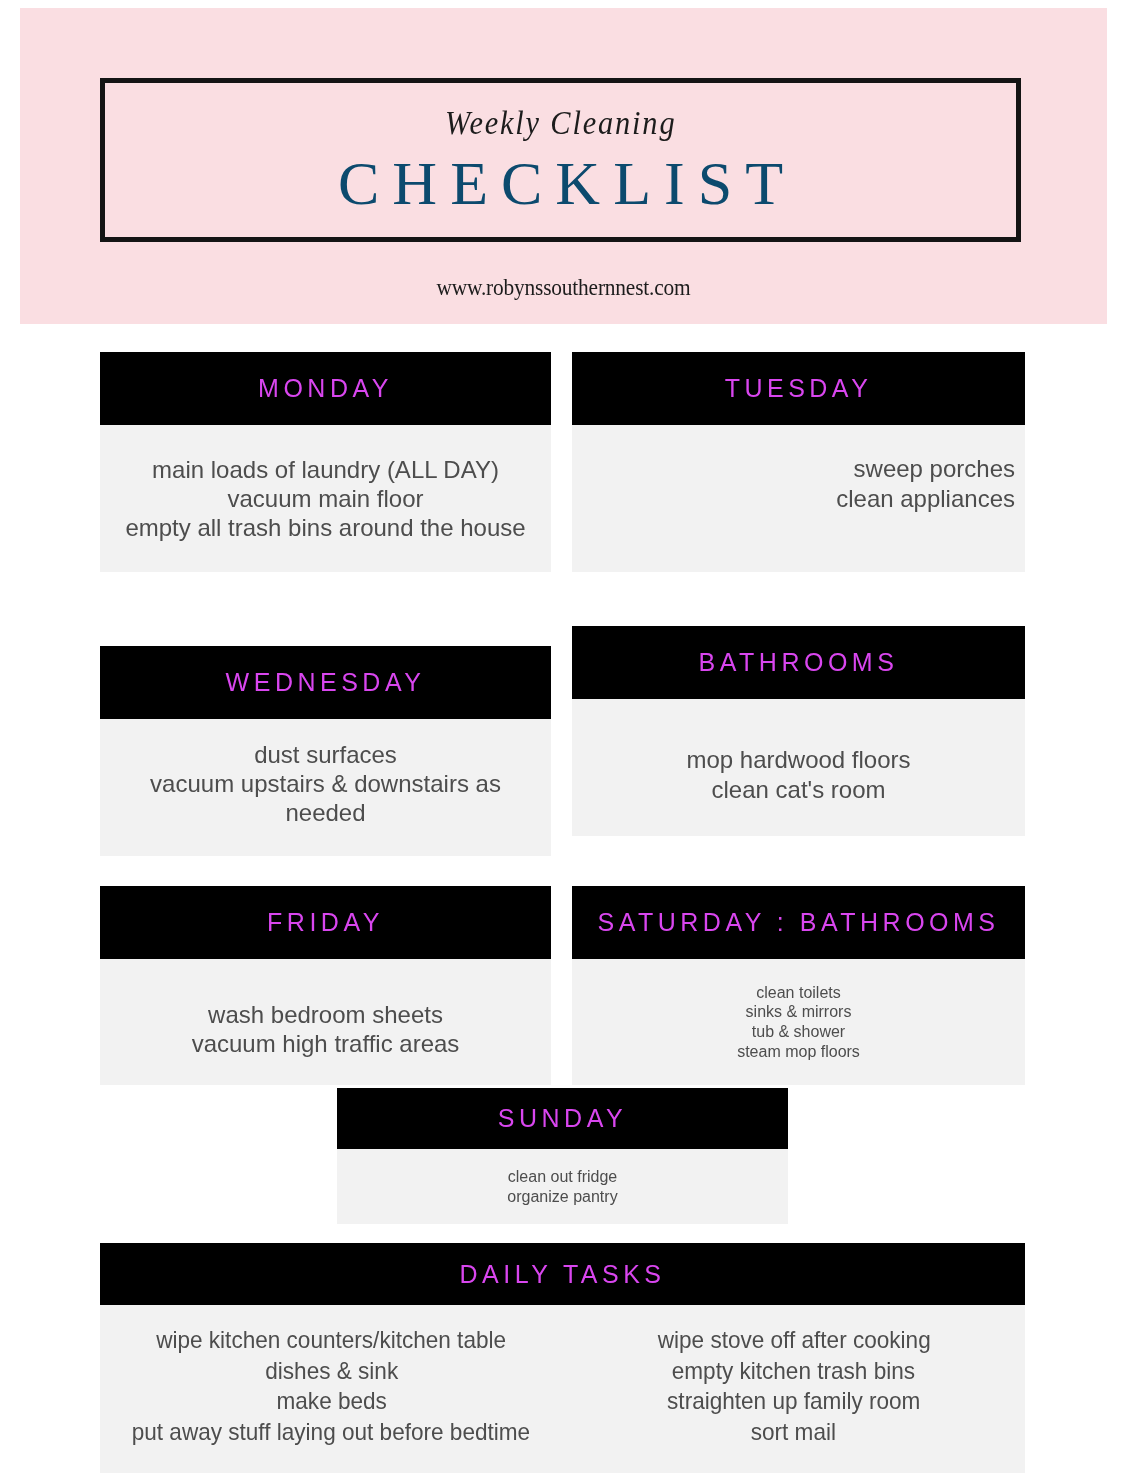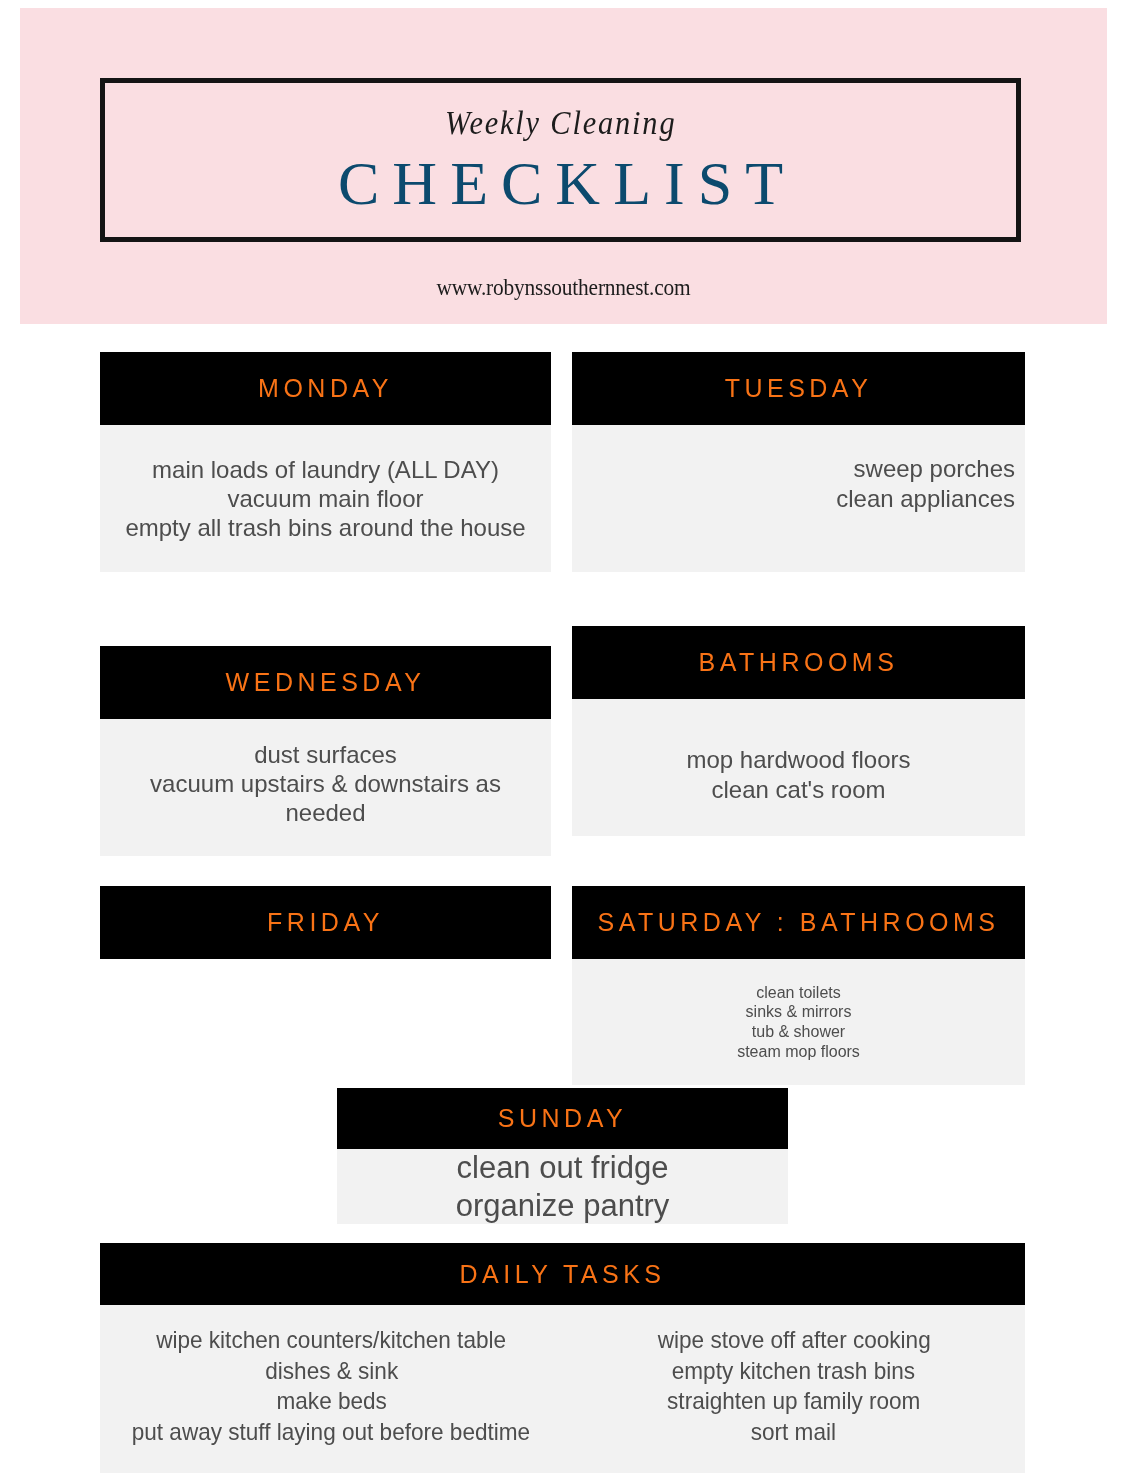--- a/index.html
+++ b/index.html
@@ -70,21 +70,21 @@
     transform: scaleX(0.93);
   }
 
   
   .card {
     position: absolute;
     box-sizing: border-box;
   }
   .card-header {
     background: #000000;
-    color: #f97316;
+    color: #d946ef;
     text-align: center;
     font-family: "Liberation Sans", sans-serif;
     font-weight: 400;
     letter-spacing: 4.5px;
     display: flex;
     align-items: center;
     justify-content: center;
   }
   .card-body {
     background: #f2f2f2;
@@ -115,21 +115,21 @@
   #card-sunday    { left: 337px; top: 1088px; width: 451px; }
 
   .h-std  { height: 73px; font-size: 25px; }
   .h-sun  { height: 61px; font-size: 25px; }
   .b-mon  { height: 147px; font-size: 24px; padding: 0 10px; }
   .b-tue  { height: 147px; font-size: 24px; padding: 0 10px 30px; align-items: flex-end; }
   .b-wed  { height: 137px; font-size: 24px; padding: 0 34px 8px; }
   .b-thu  { height: 137px; font-size: 24px; padding: 14px 10px 0; }
   .b-fri  { height: 126px; font-size: 24px; padding: 14px 10px 0; }
   .b-sat  { height: 126px; font-size: 16px; padding: 0 10px; }
-  .b-sun  { height: 75px; font-size: 31px; padding: 0 10px; }
+  .b-sun  { height: 75px; font-size: 16px; padding: 0 10px; }
 
   
   #daily-tasks {
     position: absolute;
     left: 100px;
     top: 1243px;
     width: 925px;
   }
   #daily-tasks .card-header {
     height: 62px;
@@ -198,20 +198,24 @@
 <div class="card" id="card-thursday">
   <div class="card-header h-std">BATHROOMS</div>
   <div class="card-body b-thu">
     <div class="task">mop hardwood floors</div>
     <div class="task">clean cat's room</div>
   </div>
 </div>
 
 <div class="card" id="card-friday">
   <div class="card-header h-std">FRIDAY</div>
+  <div class="card-body b-fri">
+    <div class="task">wash bedroom sheets</div>
+    <div class="task">vacuum high traffic areas</div>
+  </div>
 </div>
 
 <div class="card" id="card-saturday">
   <div class="card-header h-std">SATURDAY : BATHROOMS</div>
   <div class="card-body b-sat">
     <div class="task">clean toilets</div>
     <div class="task">sinks &amp; mirrors</div>
     <div class="task">tub &amp; shower</div>
     <div class="task">steam mop floors</div>
   </div>

